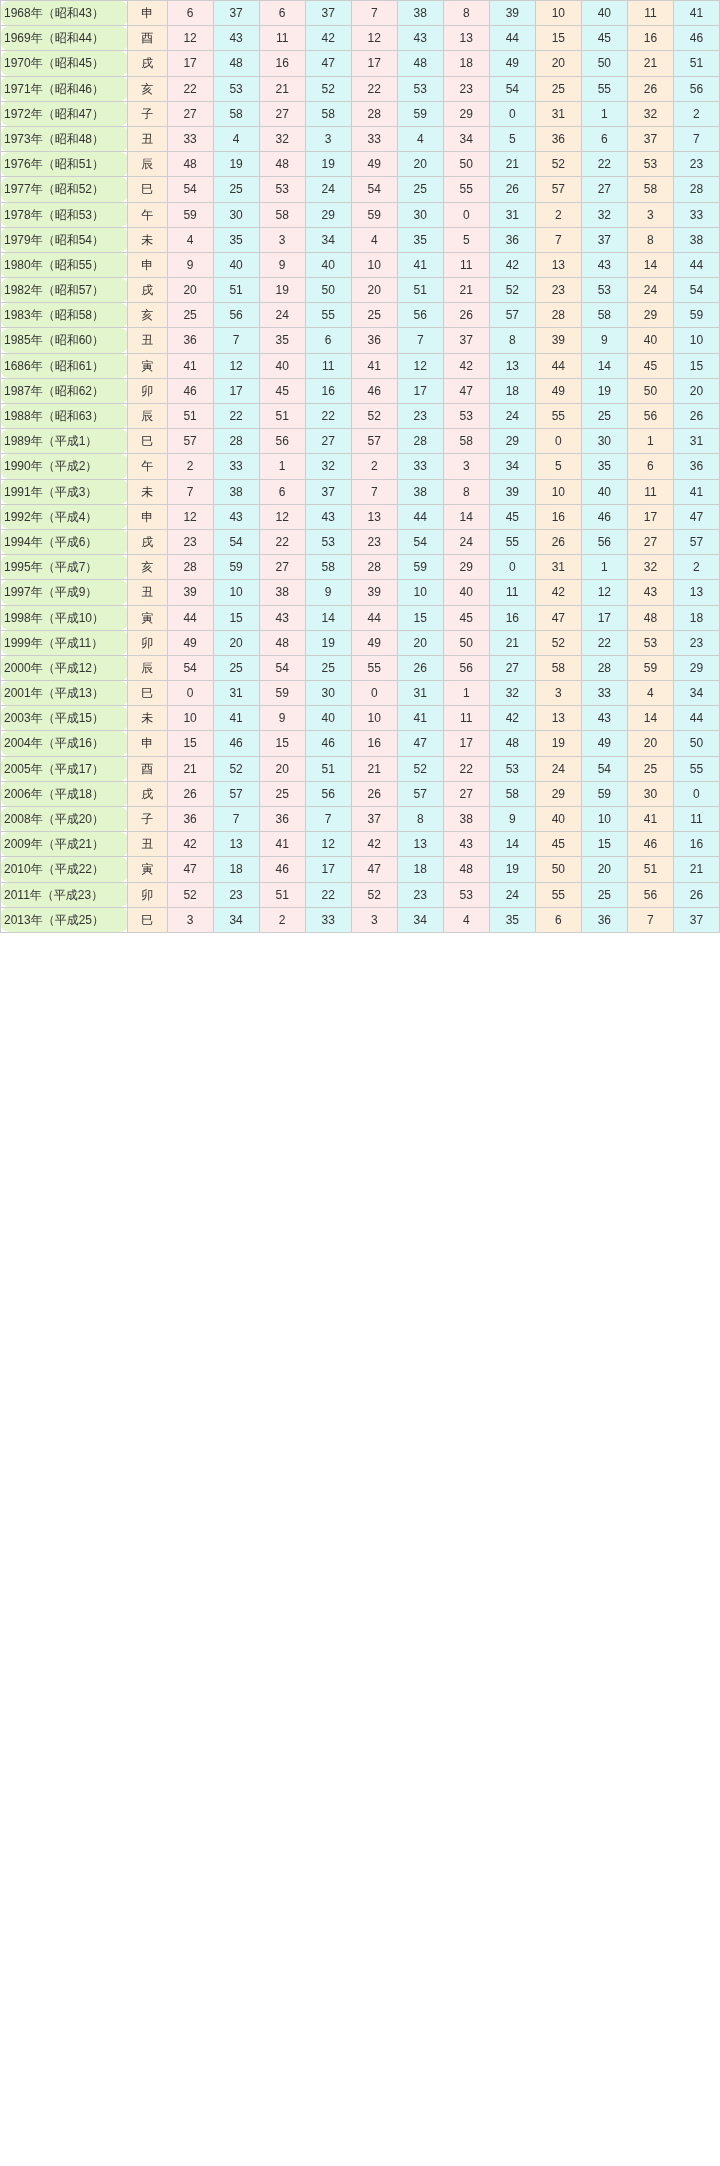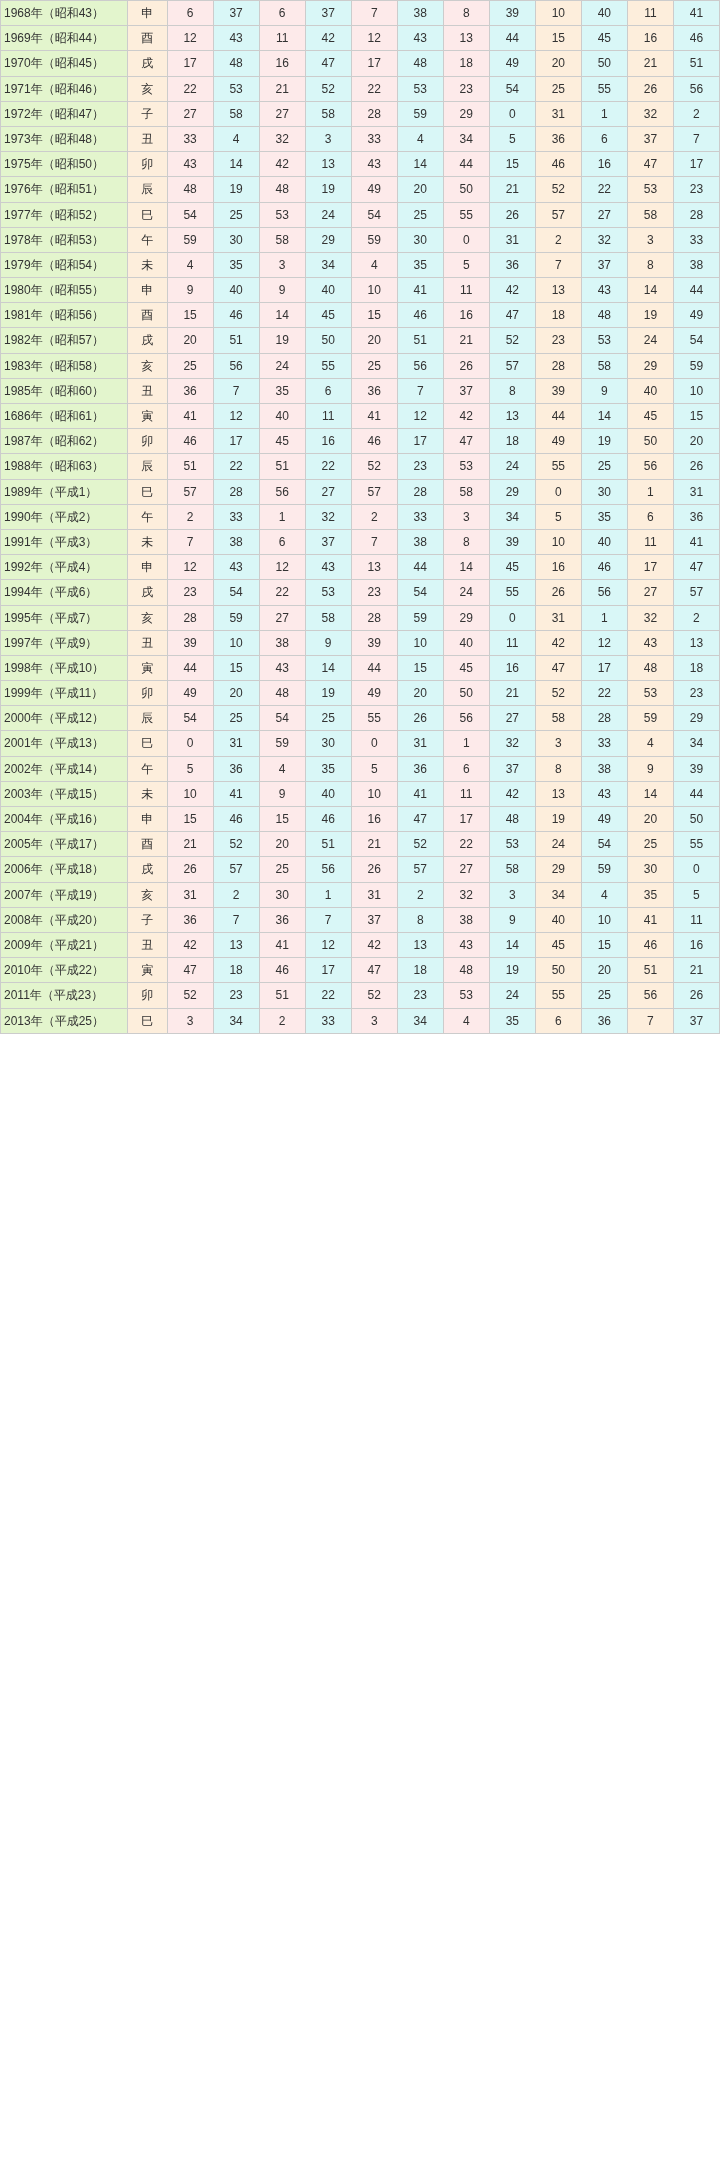--- a/index.html
+++ b/index.html
@@ -23,20 +23,21 @@
     padding: 4px 3px;
     line-height: 1.35;
     vertical-align: middle;
     box-sizing: border-box;
   }
   td.year {
     width: 116px;
     background: #e3f5cd;
     text-align: left;
     padding-left: 5px;
+    border-radius: 8px;
   }
   td.eto {
     width: 36px;
     background: #fdeedc;
     text-align: center;
   }
   td.num {
     width: 42px;
     text-align: center;
   }
@@ -145,36 +146,20 @@
         <td class="num pink">33</td>
         <td class="num cyan">4</td>
         <td class="num pink">34</td>
         <td class="num cyan">5</td>
         <td class="num peach">36</td>
         <td class="num cyan">6</td>
         <td class="num peach">37</td>
         <td class="num cyan">7</td>
       </tr>
       <tr>
-        <td class="year">1975年（昭和50）</td>
-        <td class="eto">卯</td>
-        <td class="num pink">43</td>
-        <td class="num cyan">14</td>
-        <td class="num pink">42</td>
-        <td class="num cyan">13</td>
-        <td class="num pink">43</td>
-        <td class="num cyan">14</td>
-        <td class="num pink">44</td>
-        <td class="num cyan">15</td>
-        <td class="num peach">46</td>
-        <td class="num cyan">16</td>
-        <td class="num peach">47</td>
-        <td class="num cyan">17</td>
-      </tr>
-      <tr>
         <td class="year">1976年（昭和51）</td>
         <td class="eto">辰</td>
         <td class="num pink">48</td>
         <td class="num cyan">19</td>
         <td class="num pink">48</td>
         <td class="num cyan">19</td>
         <td class="num pink">49</td>
         <td class="num cyan">20</td>
         <td class="num pink">50</td>
         <td class="num cyan">21</td>
@@ -241,36 +226,20 @@
         <td class="num pink">10</td>
         <td class="num cyan">41</td>
         <td class="num pink">11</td>
         <td class="num cyan">42</td>
         <td class="num peach">13</td>
         <td class="num cyan">43</td>
         <td class="num peach">14</td>
         <td class="num cyan">44</td>
       </tr>
       <tr>
-        <td class="year">1981年（昭和56）</td>
-        <td class="eto">酉</td>
-        <td class="num pink">15</td>
-        <td class="num cyan">46</td>
-        <td class="num pink">14</td>
-        <td class="num cyan">45</td>
-        <td class="num pink">15</td>
-        <td class="num cyan">46</td>
-        <td class="num pink">16</td>
-        <td class="num cyan">47</td>
-        <td class="num peach">18</td>
-        <td class="num cyan">48</td>
-        <td class="num peach">19</td>
-        <td class="num cyan">49</td>
-      </tr>
-      <tr>
         <td class="year">1982年（昭和57）</td>
         <td class="eto">戌</td>
         <td class="num pink">20</td>
         <td class="num cyan">51</td>
         <td class="num pink">19</td>
         <td class="num cyan">50</td>
         <td class="num pink">20</td>
         <td class="num cyan">51</td>
         <td class="num pink">21</td>
         <td class="num cyan">52</td>
@@ -529,36 +498,20 @@
         <td class="num pink">0</td>
         <td class="num cyan">31</td>
         <td class="num pink">1</td>
         <td class="num cyan">32</td>
         <td class="num peach">3</td>
         <td class="num cyan">33</td>
         <td class="num peach">4</td>
         <td class="num cyan">34</td>
       </tr>
       <tr>
-        <td class="year">2002年（平成14）</td>
-        <td class="eto">午</td>
-        <td class="num pink">5</td>
-        <td class="num cyan">36</td>
-        <td class="num pink">4</td>
-        <td class="num cyan">35</td>
-        <td class="num pink">5</td>
-        <td class="num cyan">36</td>
-        <td class="num pink">6</td>
-        <td class="num cyan">37</td>
-        <td class="num peach">8</td>
-        <td class="num cyan">38</td>
-        <td class="num peach">9</td>
-        <td class="num cyan">39</td>
-      </tr>
-      <tr>
         <td class="year">2003年（平成15）</td>
         <td class="eto">未</td>
         <td class="num pink">10</td>
         <td class="num cyan">41</td>
         <td class="num pink">9</td>
         <td class="num cyan">40</td>
         <td class="num pink">10</td>
         <td class="num cyan">41</td>
         <td class="num pink">11</td>
         <td class="num cyan">42</td>
@@ -609,36 +562,20 @@
         <td class="num pink">26</td>
         <td class="num cyan">57</td>
         <td class="num pink">27</td>
         <td class="num cyan">58</td>
         <td class="num peach">29</td>
         <td class="num cyan">59</td>
         <td class="num peach">30</td>
         <td class="num cyan">0</td>
       </tr>
       <tr>
-        <td class="year">2007年（平成19）</td>
-        <td class="eto">亥</td>
-        <td class="num pink">31</td>
-        <td class="num cyan">2</td>
-        <td class="num pink">30</td>
-        <td class="num cyan">1</td>
-        <td class="num pink">31</td>
-        <td class="num cyan">2</td>
-        <td class="num pink">32</td>
-        <td class="num cyan">3</td>
-        <td class="num peach">34</td>
-        <td class="num cyan">4</td>
-        <td class="num peach">35</td>
-        <td class="num cyan">5</td>
-      </tr>
-      <tr>
         <td class="year">2008年（平成20）</td>
         <td class="eto">子</td>
         <td class="num pink">36</td>
         <td class="num cyan">7</td>
         <td class="num pink">36</td>
         <td class="num cyan">7</td>
         <td class="num pink">37</td>
         <td class="num cyan">8</td>
         <td class="num pink">38</td>
         <td class="num cyan">9</td>

